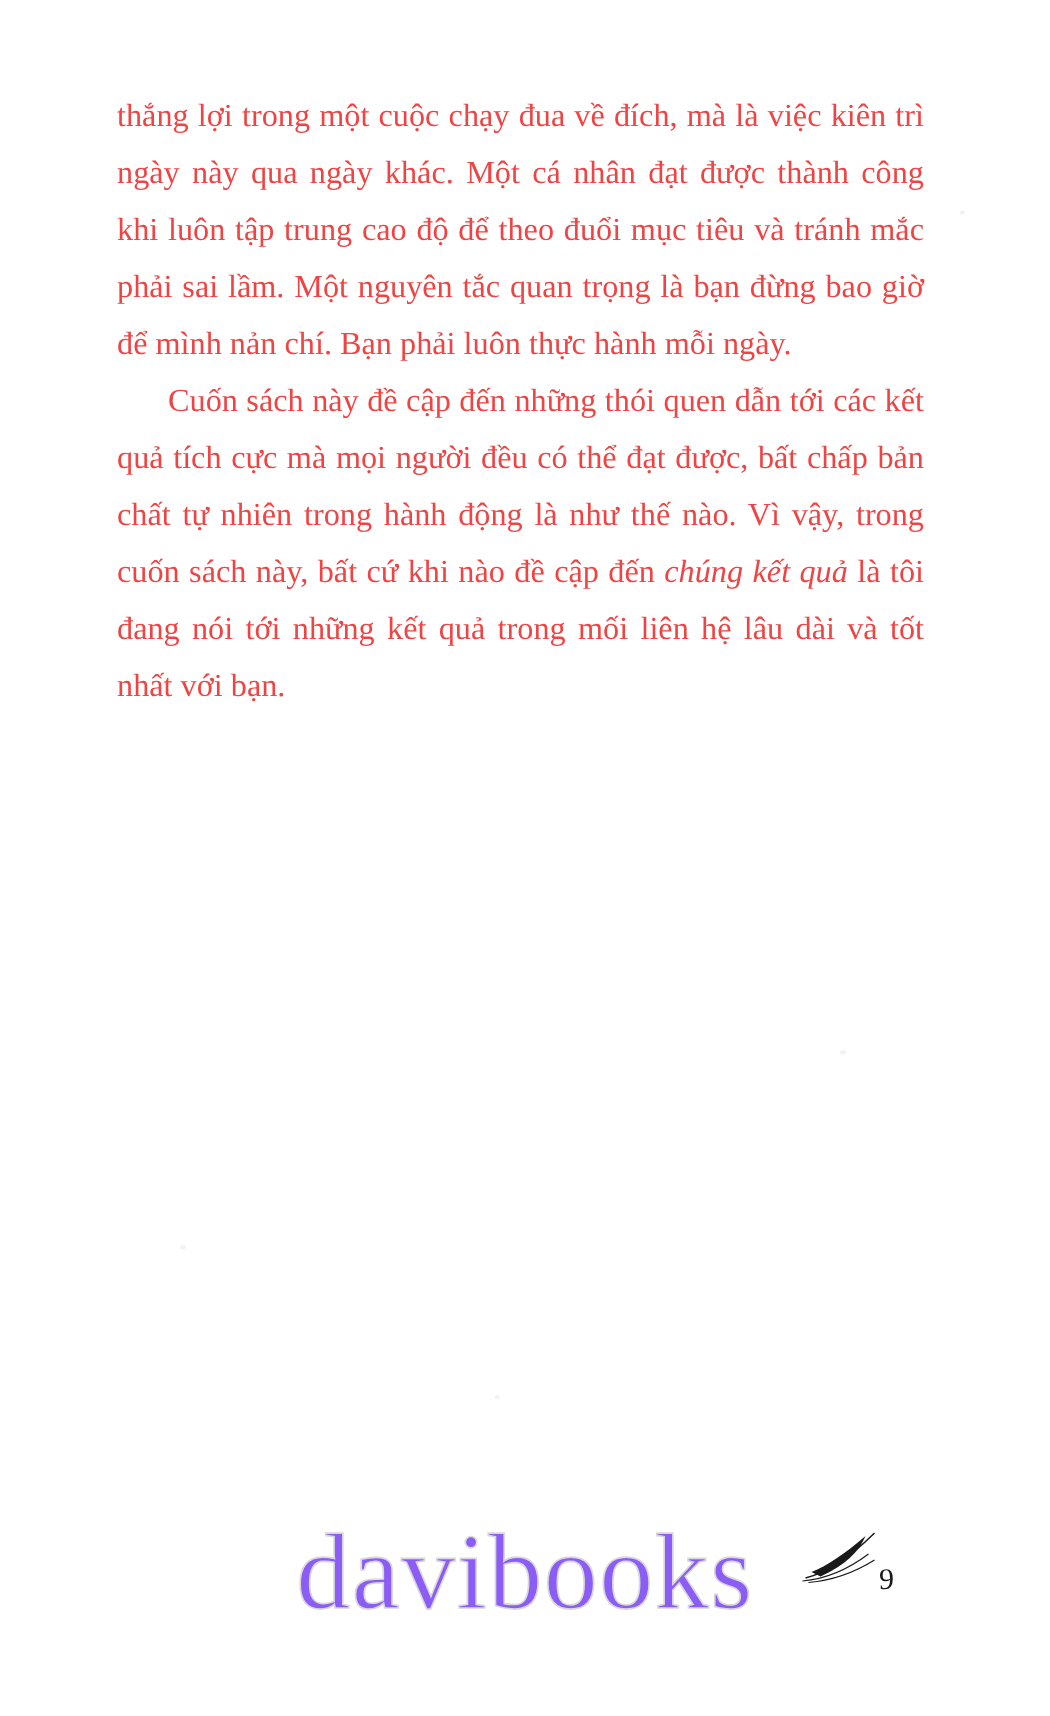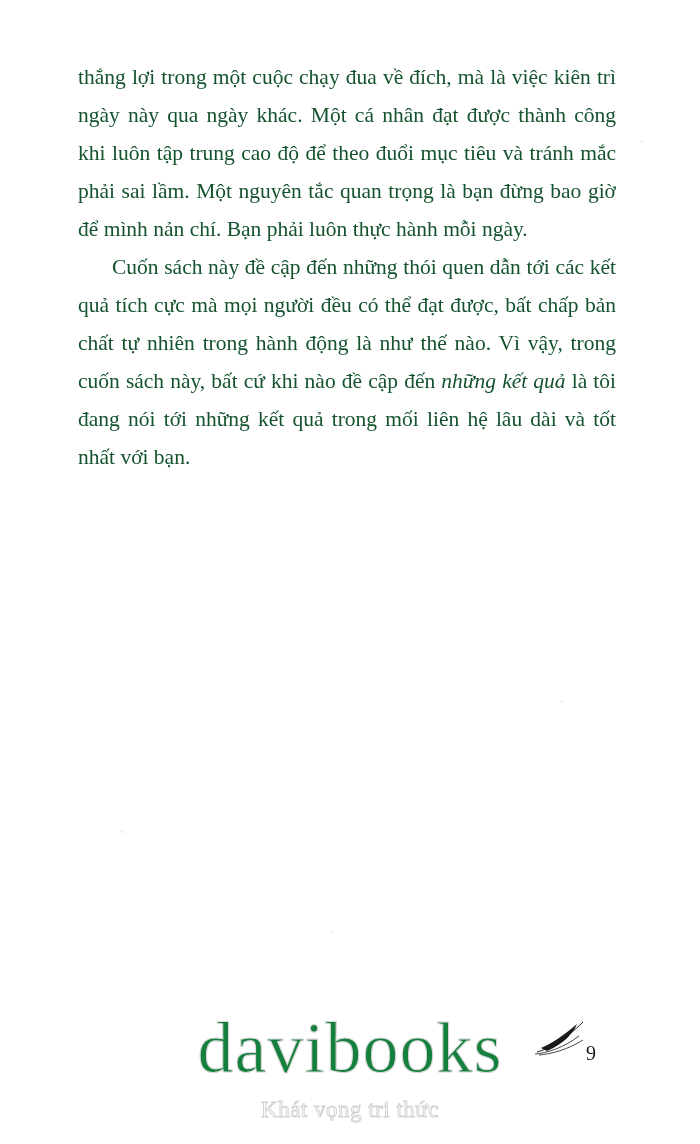--- a/index.html
+++ b/index.html
@@ -22,21 +22,21 @@
     height: 1144px;
   }
 
   .text-block {
     position: absolute;
     top: 58px;
     left: 78px;
     width: 538px;
     font-size: 21.5px;
     line-height: 38px;
-    color: #14532d;
+    color: #ef4444;
     text-align: justify;
     text-justify: inter-word;
   }
 
   .para {
     margin: 0;
     text-indent: 0;
   }
   .para.indent {
     text-indent: 34px;
@@ -53,21 +53,21 @@
     width: 700px;
     text-align: center;
     pointer-events: none;
     user-select: none;
   }
   .wm-main {
     top: 1012px;
     font-family: "Liberation Serif", serif;
     font-size: 72px;
     letter-spacing: 1px;
-    color: #15803d;
+    color: #8b5cf6;
     -webkit-text-stroke: 1.1px #d8d8d8;
     text-shadow: 0 0 0 #d8d8d8;
     line-height: 1;
   }
   .wm-sub {
     top: 1098px;
     font-family: "Liberation Serif", serif;
     font-size: 23px;
     color: #ffffff;
     -webkit-text-stroke: 0.9px #cfcfcf;
@@ -104,28 +104,27 @@
 
 <div class="page">
 
   <div class="faint-spot" style="top:140px;left:640px;width:3px;height:3px;"></div>
   <div class="faint-spot" style="top:700px;left:560px;width:4px;height:3px;"></div>
   <div class="faint-spot" style="top:830px;left:120px;width:4px;height:3px;"></div>
   <div class="faint-spot" style="top:930px;left:330px;width:3px;height:3px;"></div>
 
   <div class="text-block">
     <p class="para" id="p1">thắng lợi trong một cuộc chạy đua về đích, mà là việc kiên trì ngày này qua ngày khác. Một cá nhân đạt được thành công khi luôn tập trung cao độ để theo đuổi mục tiêu và tránh mắc phải sai lầm. Một nguyên tắc quan trọng là bạn đừng bao giờ để mình nản chí. Bạn phải luôn thực hành mỗi ngày.</p>
-    <p class="para indent" id="p2">Cuốn sách này đề cập đến những thói quen dẫn tới các kết quả tích cực mà mọi người đều có thể đạt được, bất chấp bản chất tự nhiên trong hành động là như thế nào. Vì vậy, trong cuốn sách này, bất cứ khi nào đề cập đến <em class="italic">những kết quả</em> là tôi đang nói tới những kết quả trong mối liên hệ lâu dài và tốt nhất với bạn.</p>
+    <p class="para indent" id="p2">Cuốn sách này đề cập đến những thói quen dẫn tới các kết quả tích cực mà mọi người đều có thể đạt được, bất chấp bản chất tự nhiên trong hành động là như thế nào. Vì vậy, trong cuốn sách này, bất cứ khi nào đề cập đến <em class="italic">chúng kết quả</em> là tôi đang nói tới những kết quả trong mối liên hệ lâu dài và tốt nhất với bạn.</p>
   </div>
 
   <svg class="ornament" viewBox="0 0 56 40" xmlns="http://www.w3.org/2000/svg">
     <path d="M8 30 C18 26, 30 18, 44 6 C40 16, 30 26, 14 33 Z" fill="#1a1a1a"></path>
     <path d="M4 34 C16 31, 32 22, 50 4" stroke="#1a1a1a" stroke-width="1" fill="none"></path>
     <path d="M2 36 C14 35, 30 30, 46 18" stroke="#1a1a1a" stroke-width="0.8" fill="none"></path>
     <path d="M6 37 C18 36, 34 32, 50 22" stroke="#1a1a1a" stroke-width="0.8" fill="none"></path>
   </svg>
 
   <div class="folio">9</div>
 
   <div class="watermark wm-main">davibooks</div>
-  <div class="watermark wm-sub">Khát vọng tri thức</div>
 
 </div>
 
 </body></html>

